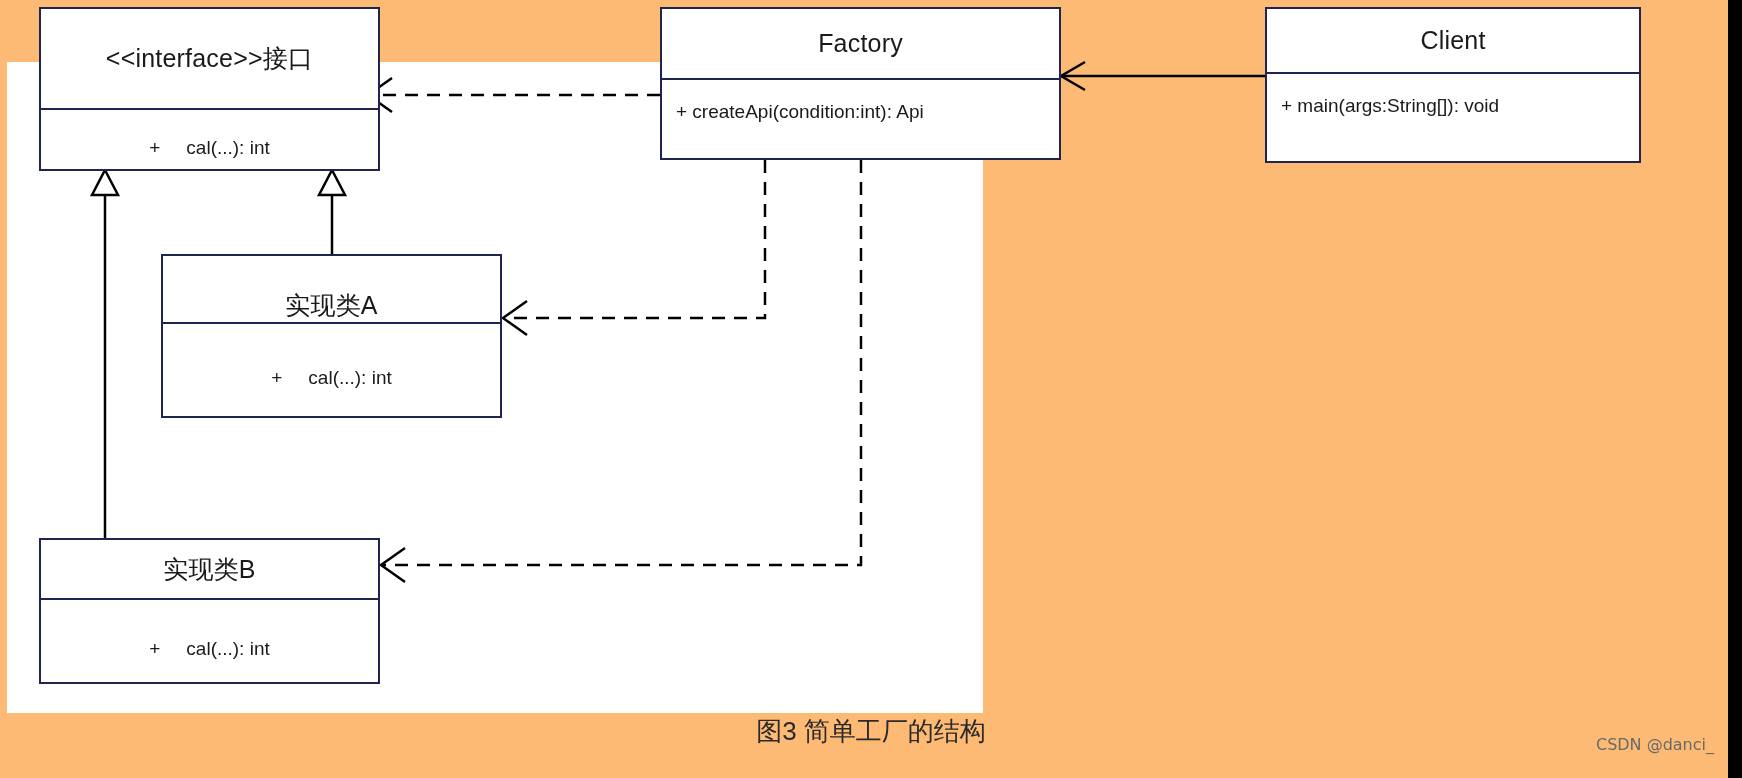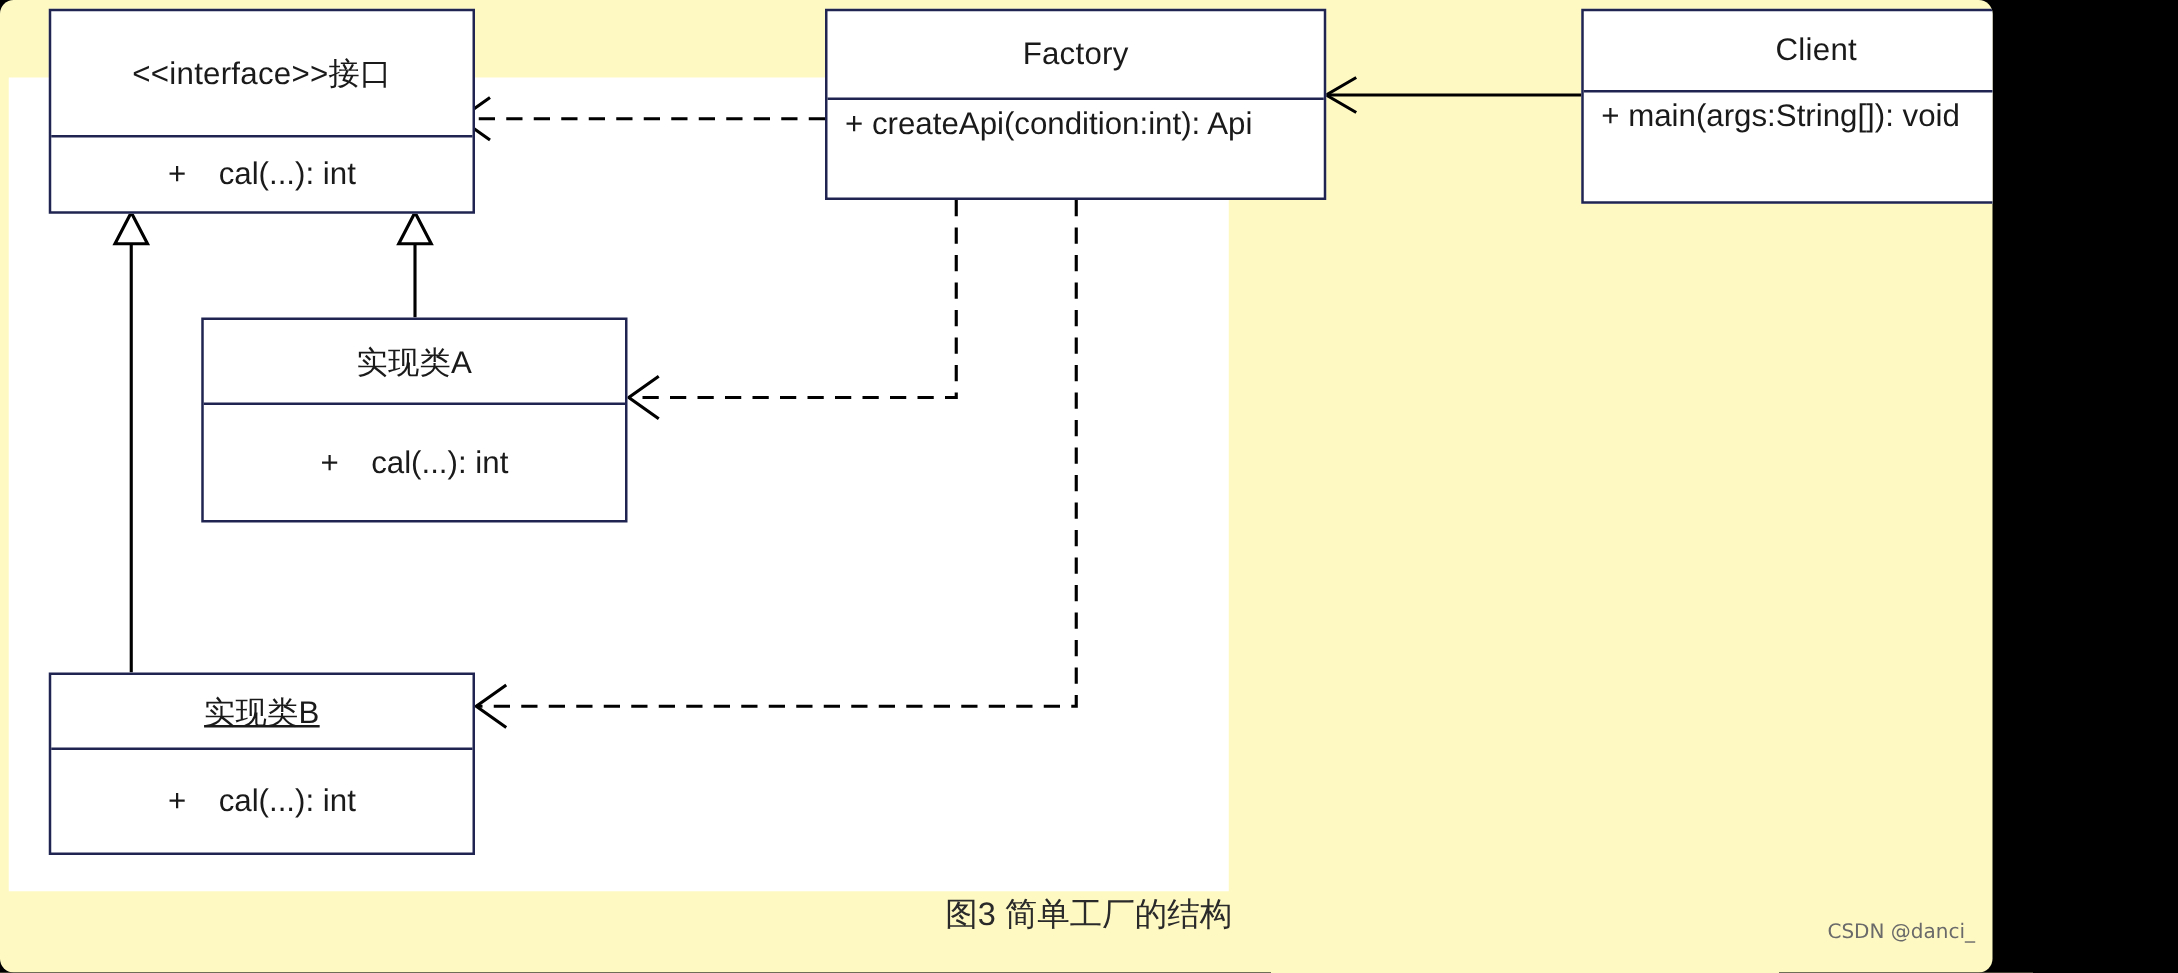--- a/index.html
+++ b/index.html
@@ -2,26 +2,25 @@
 <html><head>
 <meta charset="utf-8">
 <style>
   html, body {
     margin: 0;
     padding: 0;
     background: #000000;
   }
   #canvas {
     position: relative;
-    width: 1594px;
+    width: 1728px;
     height: 778px;
-    background: #fef9c3;
+    background: #fdba74;
     overflow: hidden;
     font-family: "Liberation Sans", "DejaVu Sans", sans-serif;
-    border-radius: 11px;
   }
   
   #panel {
     position: absolute;
     left: 7px;
     top: 62px;
     width: 976px;
     height: 651px;
     background: #ffffff;
     box-sizing: border-box;
@@ -57,21 +56,22 @@
     height: 2px;
     background: #1f2550;
     flex: none;
   }
   .uml-body {
     flex: 1 1 auto;
     display: flex;
     align-items: center;
     box-sizing: border-box;
     color: #1a1a1a;
-    font-size: 25px;
+    font-size: 19px;
+    margin-top: 16px;
   }
   .uml-body.centered { justify-content: center; }
   .uml-body.lead { padding-left: 14px; }
   .op-vis { display: inline-block; }
   .op-gap { display: inline-block; width: 26px; }
 
   
   #caption {
     position: absolute;
     left: 0;
@@ -136,33 +136,33 @@
     </div>
     <div class="uml-div"></div>
     <div class="uml-body centered">
       <span class="op-vis">+</span>
       <span class="op-gap"></span>
       <span>cal(...): int</span>
     </div>
   </div>
 
   <div class="uml-box" style="left:161px; top:254px; width:341px; height:164px;">
-    <div class="uml-head" style="height:66px;">
+    <div class="uml-head" style="height:66px;align-items:flex-end;">
       <span>实现类A</span>
     </div>
     <div class="uml-div"></div>
     <div class="uml-body centered">
       <span class="op-vis">+</span>
       <span class="op-gap"></span>
       <span>cal(...): int</span>
     </div>
   </div>
 
   <div class="uml-box" style="left:39px; top:538px; width:341px; height:146px;">
-    <div class="uml-head" style="height:58px;text-decoration:underline;">
+    <div class="uml-head" style="height:58px;">
       <span>实现类B</span>
     </div>
     <div class="uml-div"></div>
     <div class="uml-body centered">
       <span class="op-vis">+</span>
       <span class="op-gap"></span>
       <span>cal(...): int</span>
     </div>
   </div>
 

